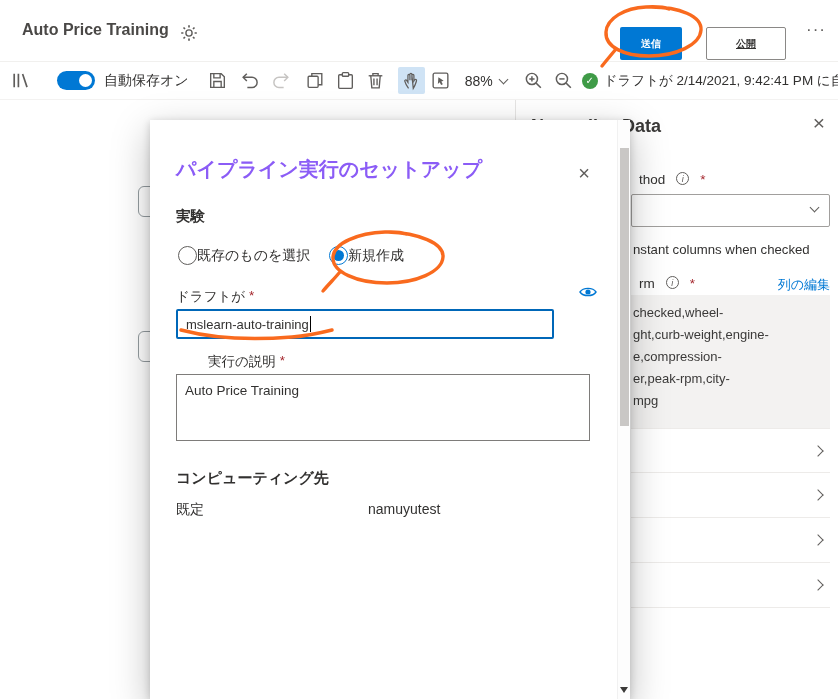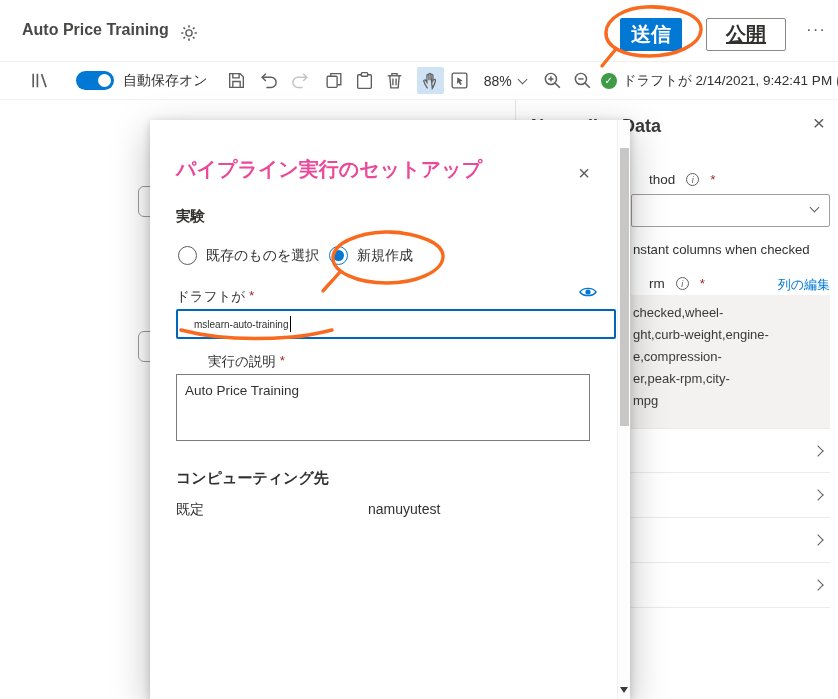--- a/index.html
+++ b/index.html
@@ -9,29 +9,29 @@
     background:#fff; font-family:"Liberation Sans","DejaVu Sans",sans-serif;
     color:#323130; -webkit-font-smoothing:antialiased;
   }
   svg { display:block; }
 
   
   .hdr { position:absolute; top:0; left:0; width:100%; height:62px; background:#fff;
          border-bottom:1px solid #f1f0ee; z-index:3; }
   .app-title { position:absolute; left:22px; top:21px; font-size:16px; font-weight:700; color:#4a4846; }
   .gear { position:absolute; left:180px; top:24px; width:18px; height:18px; color:#605e5c; cursor:pointer; }
-  .btn { position:absolute; top:18px; height:33px; border-radius:2px; font-size:20px; font-weight:700;
+  .btn { position:absolute; top:27px; height:33px; border-radius:2px; font-size:10px; font-weight:700;
          display:flex; align-items:center; justify-content:center; cursor:pointer; }
   .btn.primary { left:620px; width:62px; background:#0078d4; color:#fff; border:none; }
   .btn.default { left:706px; width:80px; background:#fff; border:1px solid #8a8886; color:#323130;text-decoration:underline; }
   .more { position:absolute; left:806px; top:20px; font-size:17px; color:#605e5c; letter-spacing:1px; cursor:pointer; }
 
   
   .toolbar { position:absolute; top:62px; left:0; width:100%; height:38px; background:#fff;
-             border-bottom:1px solid #f3f2f1; display:flex; align-items:center; z-index:3;padding-left:19px; }
+             border-bottom:1px solid #f3f2f1; display:flex; align-items:center; z-index:3; }
   .ticon { width:21px; height:21px; color:#605e5c; flex:0 0 auto; cursor:pointer; }
   .ticon.dis { color:#c6c4c2; }
   .tb-bars   { margin-left:10px; }
   .tb-toggle { margin-left:26px; }
   .tb-toggle-label { margin-left:9px; font-size:14px; color:#323130; white-space:nowrap; }
   .tb-save { margin-left:18px; } .tb-undo { margin-left:12px; } .tb-redo { margin-left:9px; }
   .tb-copy { margin-left:14px; } .tb-paste{ margin-left:9px; }  .tb-trash{ margin-left:9px; }
   .tool-active { margin-left:12px; background:#cfe3f5; border-radius:2px; padding:3px; width:27px; height:27px; }
   .tb-select { margin-left:5px; }
   .tb-zoom { margin-left:14px; display:flex; align-items:center; gap:7px; font-size:14px; cursor:pointer; white-space:nowrap; }
@@ -49,56 +49,56 @@
   .canvas { position:absolute; top:100px; left:0; width:516px; bottom:0; background:#fff; }
   .node-sliver { position:absolute; width:18px; height:31px; background:#fff;
                  border:1px solid #949ca0; border-radius:6px; }
   .s1 { left:138px; top:86px; } .s2 { left:138px; top:231px; }
 
   
   .panel { position:absolute; top:100px; left:515px; right:0; bottom:0; background:#fff;
            border-left:1px solid #e6e5e4; z-index:2; }
   .panel-title { position:absolute; left:15px; top:16px; font-size:18px; font-weight:600; color:#3b3a39; }
   .panel-close { position:absolute; right:13px; top:12px; font-size:21px; color:#605e5c; line-height:1; cursor:pointer; }
-  .p-label { position:absolute; left:115px; font-size:13.5px; display:flex; align-items:center; gap:11px; padding-left:18px; }
+  .p-label { position:absolute; left:115px; font-size:13.5px; display:flex; gap:11px; padding-left:8px; }
   .p-method { top:72px; } .p-cols { top:176px; }
   .info { width:13px; height:13px; border:1px solid #605e5c; border-radius:50%; font-size:9px; color:#605e5c;
           display:inline-flex; align-items:center; justify-content:center; }
   .info::before { content:"i"; font-style:italic; }
   .req { color:#a4262c; }
   .p-dropdown { position:absolute; left:115px; top:94px; width:199px; height:33px; background:#fff;
                 border:1px solid #a19f9d; border-radius:2px; cursor:pointer; }
   .p-dropdown .chev { position:absolute; right:11px; top:12px; }
   .p-check-label { position:absolute; left:115px; top:142px; font-size:13.2px; padding-left:2px; white-space:nowrap; }
   .p-link { position:absolute; right:8px; top:176px; font-size:13px; color:#0078d4; cursor:pointer; text-decoration:none;text-align:center; }
   .p-colbox { position:absolute; left:115px; top:195px; width:199px; height:134px; background:#f3f2f1;
               font-size:13px; line-height:22px; padding:7px 4px 0 2px; color:#3b3a39; overflow:hidden; }
   .p-row { position:absolute; left:115px; right:8px; height:45px; border-bottom:1px solid #edebe9; cursor:pointer; }
   .p-row .chev-r { position:absolute; right:8px; top:18px; width:8px; height:8px;
                    border-top:1.6px solid #605e5c; border-right:1.6px solid #605e5c; transform:rotate(45deg); }
   .r1 { top:328px; border-top:1px solid #edebe9; } .r2 { top:373px; } .r3 { top:418px; } .r4 { top:463px; }
 
   
   .modal { position:absolute; left:150px; top:120px; width:480px; height:579px; background:#fff; z-index:10;
            box-shadow:0 12px 36px rgba(0,0,0,.26), 0 2px 8px rgba(0,0,0,.18); }
-  .m-title { position:absolute; left:26px; top:36px; font-size:20px; font-weight:600; color:#ec4899; }
+  .m-title { position:absolute; left:26px; top:36px; font-size:20px; font-weight:600; color:#8b5cf6; }
   .m-close { position:absolute; right:40px; top:43px; font-size:20px; color:#605e5c; line-height:1; cursor:pointer; }
   .m-section { position:absolute; left:26px; font-size:14.5px; font-weight:700; }
   .s-exp { top:87px; } .s-compute { top:349px; font-size:15px; }
-  .radio { position:absolute; top:126px; display:flex; align-items:center; gap:9px; cursor:pointer; }
+  .radio { position:absolute; top:126px; display:flex; align-items:center; cursor:pointer; }
   .r-exist { left:28px; } .r-new { left:179px; }
   .rb { width:19px; height:19px; border:1px solid #605e5c; border-radius:50%; background:#fff; position:relative; }
   .rb.sel { border-color:#0078d4; }
   .rb.sel::after { content:""; position:absolute; inset:3px; background:#0078d4; border-radius:50%; }
   .rl { font-size:14px; }
   .m-label { position:absolute; left:26px; font-size:13.5px; display:flex; gap:4px; }
   .l-name { top:168px; } .l-desc { top:233px;margin-left:32px; }
   .eye { position:absolute; right:32px; top:164px; width:20px; height:16px; color:#0078d4; cursor:pointer; }
-  .m-input { position:absolute; left:26px; top:189px; width:440px; height:30px; border:2px solid #0067b8;
-             border-radius:2px; display:flex; align-items:center; padding-left:16px; font-size:10px; cursor:text; }
+  .m-input { position:absolute; left:26px; top:189px; width:378px; height:30px; border:2px solid #0067b8;
+             border-radius:2px; display:flex; align-items:center; padding-left:8px; font-size:13px; cursor:text; }
   .caret { width:1px; height:16px; background:#000; margin-left:1px; }
   .m-textarea { position:absolute; left:26px; top:254px; width:414px; height:67px; border:1px solid #7e7c7a;
                 padding:8px; font-size:13.5px; cursor:text; }
   .m-kv-key { position:absolute; left:26px; top:381px; font-size:14px; }
   .m-kv-val { position:absolute; left:218px; top:381px; font-size:14px; }
   .m-scroll { position:absolute; right:0; top:0; width:13px; height:100%; background:#fdfdfd; border-left:1px solid #f1f1f1; }
   .thumb { position:absolute; left:2px; top:28px; width:9px; height:278px; background:#c9c7c5; cursor:pointer; }
   .sb-down { position:absolute; left:2px; bottom:6px; width:0; height:0; border-left:4.5px solid transparent;
              border-right:4.5px solid transparent; border-top:6px solid #3b3a39; cursor:pointer; }
 

